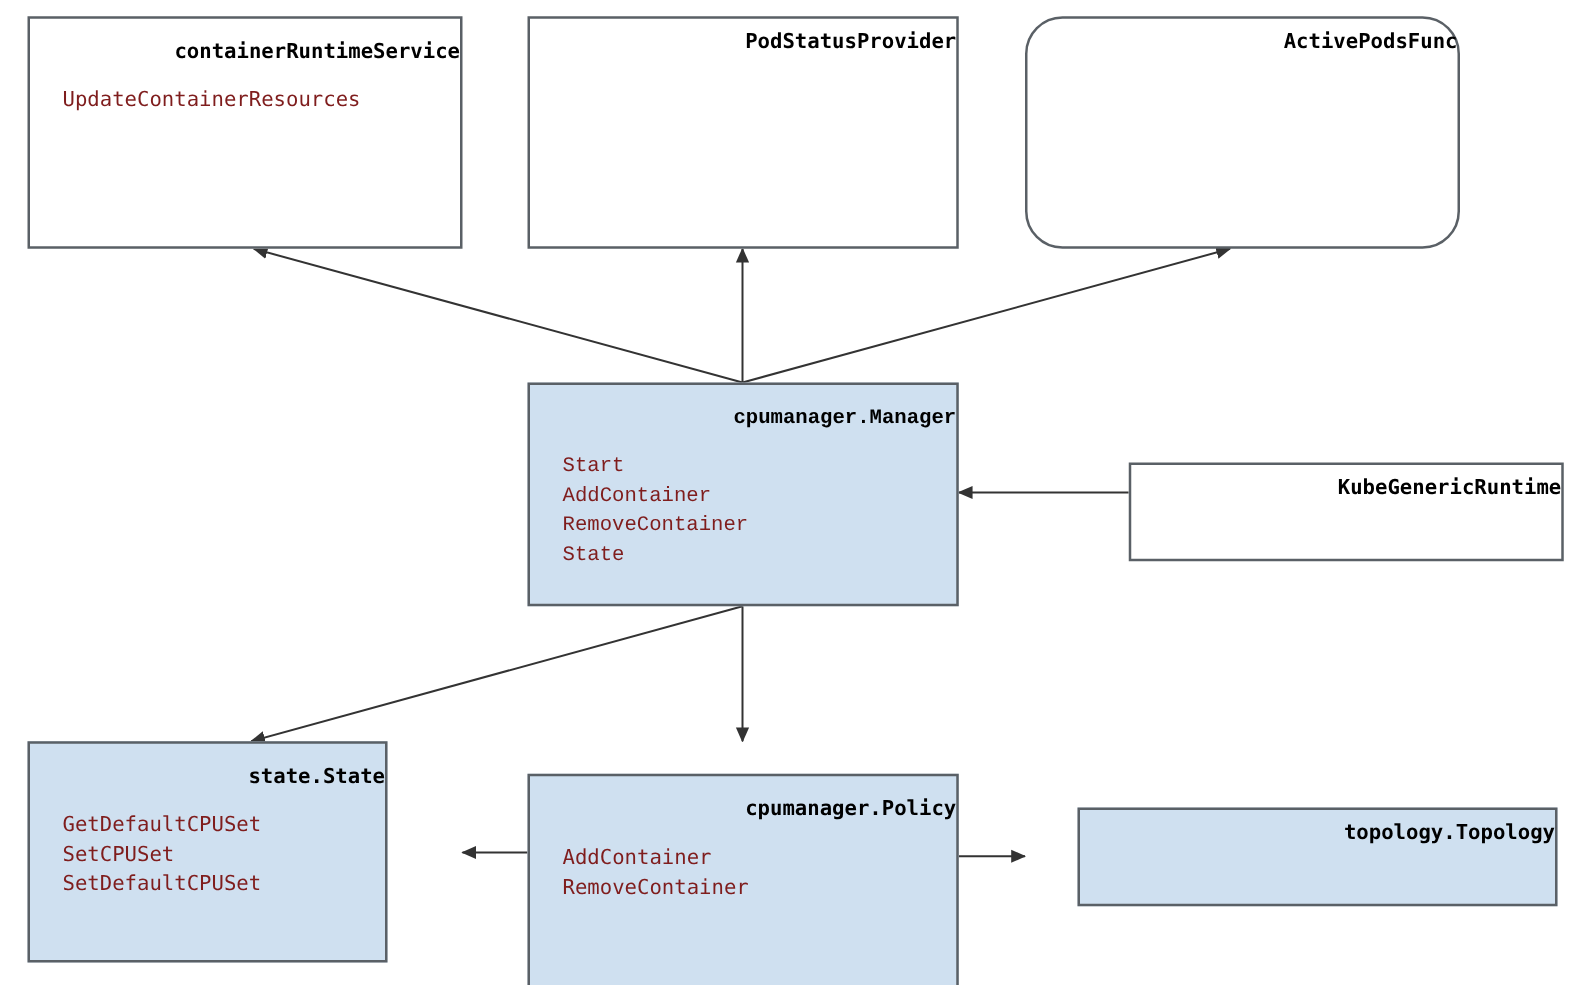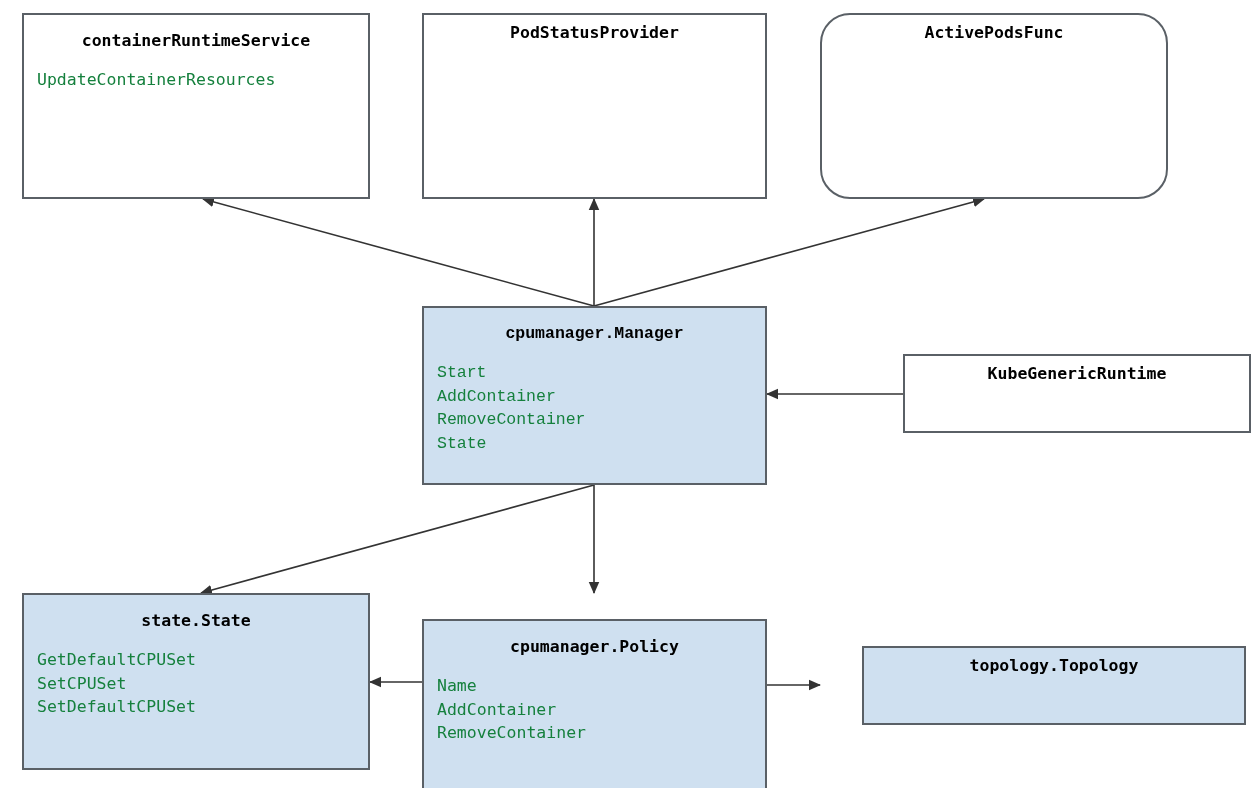--- a/index.html
+++ b/index.html
@@ -27,33 +27,33 @@
     position: absolute;
     box-sizing: border-box;
     border: 2px solid #5a6066;
     background: #ffffff;
     padding: 0;
   }
   .node.filled {
     background: #cfe0f0;
   }
   .node-title {
-    text-align: center;
+    text-align: right;
     font-weight: bold;
     color: #000000;
     font-size: 16.5px;
     letter-spacing: 0px;
     margin-top: 17px;
     line-height: 1.1;
     white-space: nowrap;
   }
   .node-methods {
     margin-top: 18px;
-    padding-left: 13px;
-    color: #15803d;
+    padding-left: 26px;
+    color: #7f1d1d;
     font-size: 16.5px;
     line-height: 1.43;
     font-weight: normal;
   }
   .node-methods div {
     white-space: nowrap;
   }
   .node.titleonly .node-title {
     margin-top: 9px;
   }
@@ -96,35 +96,34 @@
       </div>
       <div class="node filled" style="left: 422px; top: 306px; width: 345px; height: 179px; font-family: Liberation Mono, monospace;">
         <div class="node-title">cpumanager.Manager</div>
         <div class="node-methods">
           <div>Start</div>
           <div>AddContainer</div>
           <div>RemoveContainer</div>
           <div>State</div>
         </div>
       </div>
-      <div class="node titleonly" style="left: 903px; top: 354px; width: 348px; height: 79px;">
+      <div class="node titleonly" style="left: 903px; top: 370px; width: 348px; height: 79px;">
         <div class="node-title">KubeGenericRuntime</div>
       </div>
-      <div class="node filled" style="left: 22px; top: 593px; width: 348px; height: 177px;">
+      <div class="node filled" style="left: 22px; top: 593px; width: 288px; height: 177px;">
         <div class="node-title">state.State</div>
         <div class="node-methods">
           <div>GetDefaultCPUSet</div>
           <div>SetCPUSet</div>
           <div>SetDefaultCPUSet</div>
         </div>
       </div>
       <div class="node filled" style="left: 422px; top: 619px; width: 345px; height: 177px;">
         <div class="node-title">cpumanager.Policy</div>
         <div class="node-methods">
-          <div>Name</div>
           <div>AddContainer</div>
           <div>RemoveContainer</div>
         </div>
       </div>
       <div class="node filled titleonly" style="left: 862px; top: 646px; width: 384px; height: 79px;">
         <div class="node-title">topology.Topology</div>
       </div>
     </div>
 
 </div>

